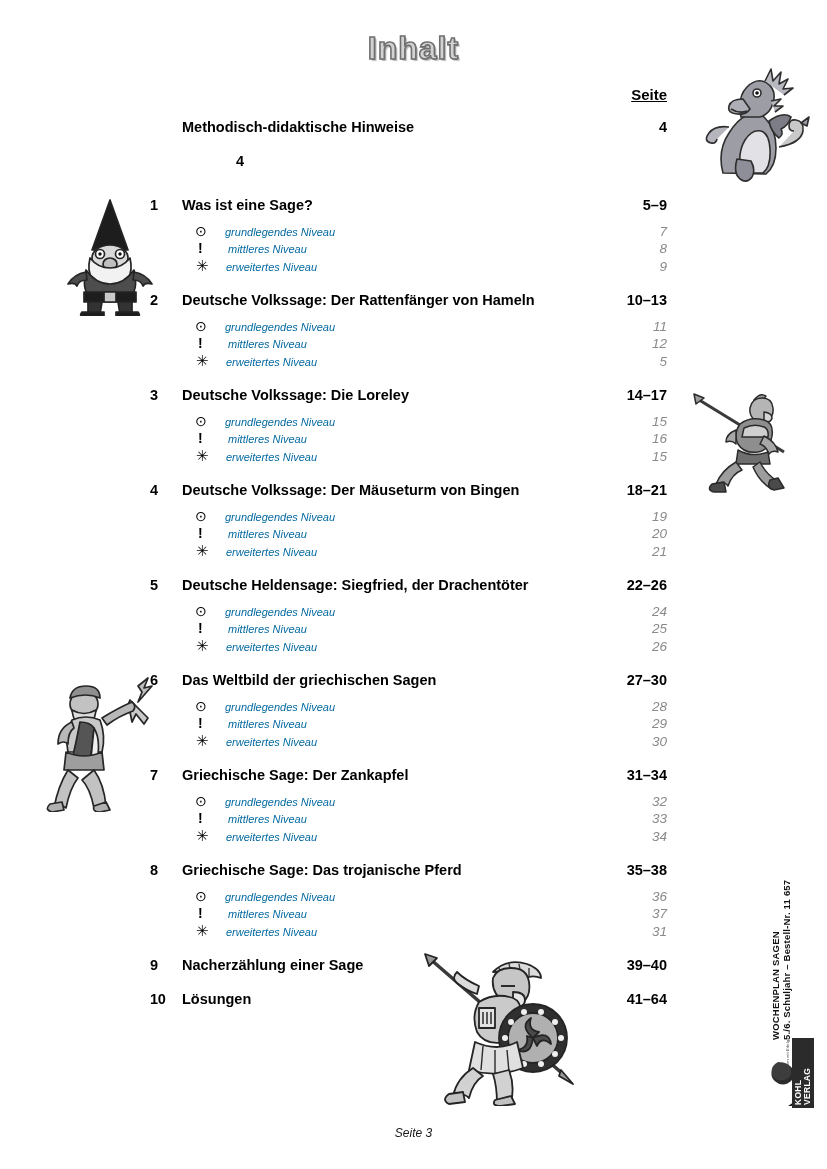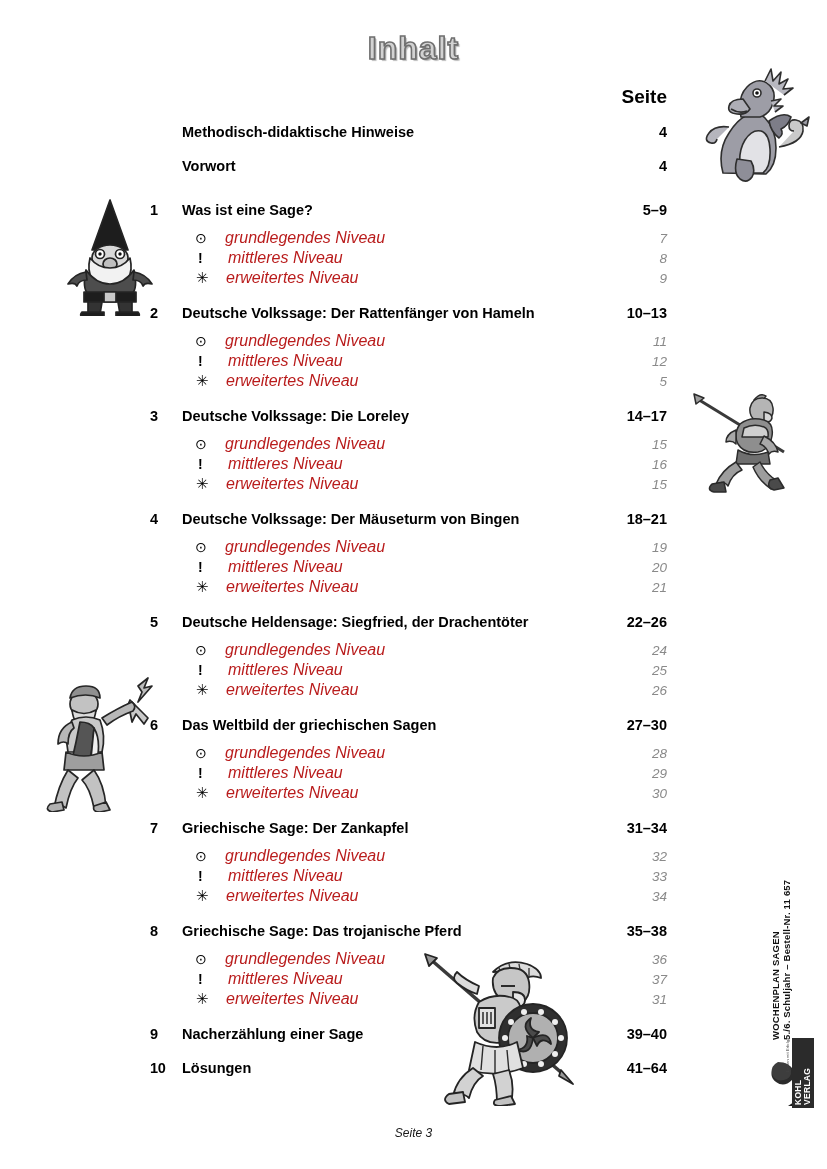--- a/index.html
+++ b/index.html
@@ -42,23 +42,24 @@
 
   
   .toc {
     position: absolute;
     left: 150px;
     top: 86px;
     width: 520px;
   }
   .seite-head {
     text-align: right;
-    font-size: 19px;
+    font-size: 15px;
     font-weight: bold;
     color: #000;
+    text-decoration: underline;
     padding-right: 3px;
     margin-bottom: 16px;
   }
 
   .row {
     display: flex;
     align-items: flex-start;
     width: 100%;
   }
   .row-main {
@@ -103,23 +104,23 @@
     margin-left: 45px;
     font-size: 14px;
     line-height: 1;
     color: #000;
     text-align: left;
   }
   .sub-icon.excl { font-weight: bold; font-size: 14px; padding-left: 3px; }
   .sub-icon.star { font-size: 15px; padding-left: 1px; }
   .sub-label {
     flex: 1 1 auto;
-    font-size: 16px;
+    font-size: 11px;
     font-style: italic;
-    color: #b91c1c;
+    color: #0369a1;
   }
   .sub-page {
     flex: 0 0 auto;
     min-width: 62px;
     text-align: right;
     font-size: 13.5px;
     font-style: italic;
     color: #8a8a8a;
     padding-right: 3px;
   }
@@ -386,21 +387,20 @@
     <div class="row row-main">
       <div class="num"></div>
       <div class="label">Methodisch-didaktische Hinweise</div>
       <div class="pages">4</div>
     </div>
 
     <div class="gap-md"></div>
 
     <div class="row row-main">
       <div class="num"></div>
-      <div class="label">Vorwort</div>
       <div class="pages">4</div>
     </div>
 
     <div class="gap-lg"></div>
 
     <div class="row row-main">
       <div class="num">1</div>
       <div class="label">Was ist eine Sage?</div>
       <div class="pages">5–9</div>
     </div>

